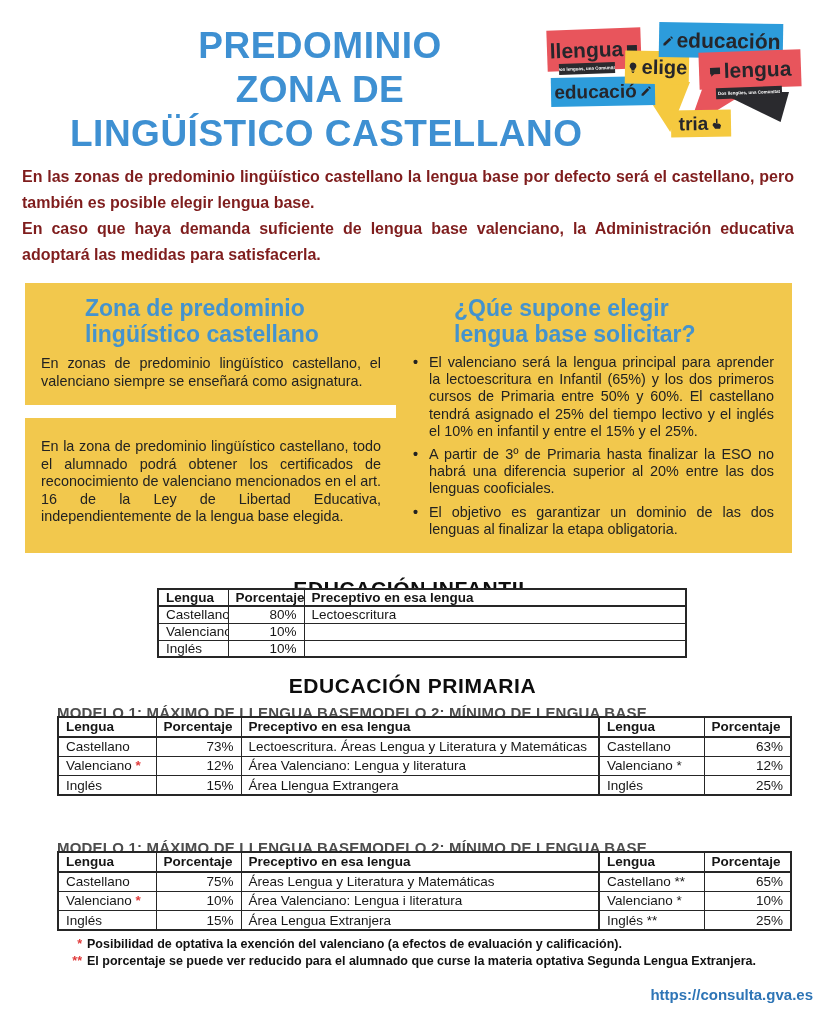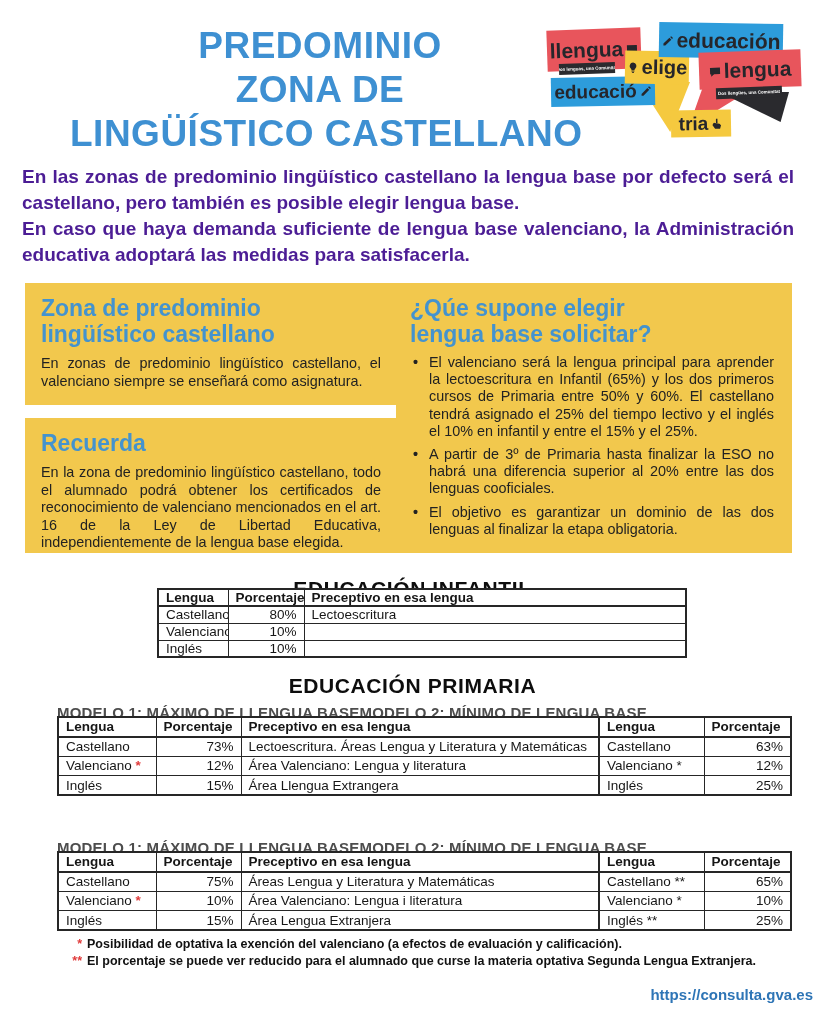--- a/index.html
+++ b/index.html
@@ -33,26 +33,26 @@
   .tagline-2 { left:173px; top:75px; width:66px; height:11px; transform:rotate(-2deg); }
   .banner-tria { left:128px; top:98px; width:60px; height:27px; font-size:19px; transform:rotate(-1deg); }
   .wedge-yellow { left:95px; top:70px; width:52px; height:50px; background:#F5C93F;
     clip-path:polygon(0 0, 100% 0, 62% 100%); }
   .wedge-red { left:138px; top:64px; width:92px; height:52px; background:#E8555C;
     clip-path:polygon(28% 0, 100% 0, 8% 100%); }
   .wedge-dark { left:176px; top:80px; width:70px; height:30px; background:#2A2A2E;
     clip-path:polygon(0 0, 100% 0, 88% 100%); z-index:2; }
 
   
-  .intro { position:absolute; left:22px; top:164px; width:772px; font-size:19px; font-weight:bold;
-    line-height:26px; color:#4c1d95; text-align:justify; }
+  .intro { position:absolute; left:22px; top:164px; width:772px; font-size:16px; font-weight:bold;
+    line-height:26px; color:#7f1d1d; text-align:justify; }
 
   
   .ybox { position:absolute; background:#F2C84D; padding:12px 16px; }
-  .ybox h2 { color:#4493CE; font-size:23px; line-height:26px; font-weight:bold; }
+  .ybox h2 { color:#4493CE; font-size:23px; line-height:26px; font-weight:bold;margin-left:44px; }
   .ybox .body { margin-top:8px; font-size:14.4px; line-height:17.6px; text-align:justify; color:#222; }
   .box-zone { left:25px; top:283px; width:372px; height:122px; }
   .box-remember { left:25px; top:418px; width:372px; height:135px; }
   .box-choose { left:396px; top:283px; width:396px; height:270px; padding:12px 18px 12px 14px; }
   .box-choose h2 span { display:block; }
   .bullets { margin-top:7px; list-style:none; }
   .bullets li { position:relative; padding-left:19px; font-size:14.4px; line-height:17.2px;
     text-align:justify; color:#222; margin-bottom:6px; }
   .bullets li::before { content:"•"; position:absolute; left:3px; top:0; font-weight:bold; }
 
@@ -153,21 +153,20 @@
     <p>En las zonas de predominio lingüístico castellano la lengua base por defecto será el castellano, pero también es posible elegir lengua base.</p>
     <p>En caso que haya demanda suficiente de lengua base valenciano, la Administración educativa adoptará las medidas para satisfacerla.</p>
   </div>
 
   <div class="ybox box-zone">
     <h2>Zona de predominio lingüístico castellano</h2>
     <div class="body">En zonas de predominio lingüístico castellano, el valenciano siempre se enseñará como asignatura.</div>
   </div>
 
   <div class="ybox box-remember">
-    <h2>Recuerda</h2>
     <div class="body">En la zona de predominio lingüístico castellano, todo el alumnado podrá obtener los certificados de reconocimiento de valenciano mencionados en el art. 16 de la Ley de Libertad Educativa, independientemente de la lengua base elegida.</div>
   </div>
 
   <div class="ybox box-choose">
     <h2>
       <span>¿Qúe supone elegir</span>
       <span>lengua base solicitar?</span>
     </h2>
     <ul class="bullets">
       <li>El valenciano será la lengua principal para aprender la lectoescritura en Infantil (65%) y los dos primeros cursos de Primaria entre 50% y 60%. El castellano tendrá asignado el 25% del tiempo lectivo y el inglés el 10% en infantil y entre el 15% y el 25%.</li>

